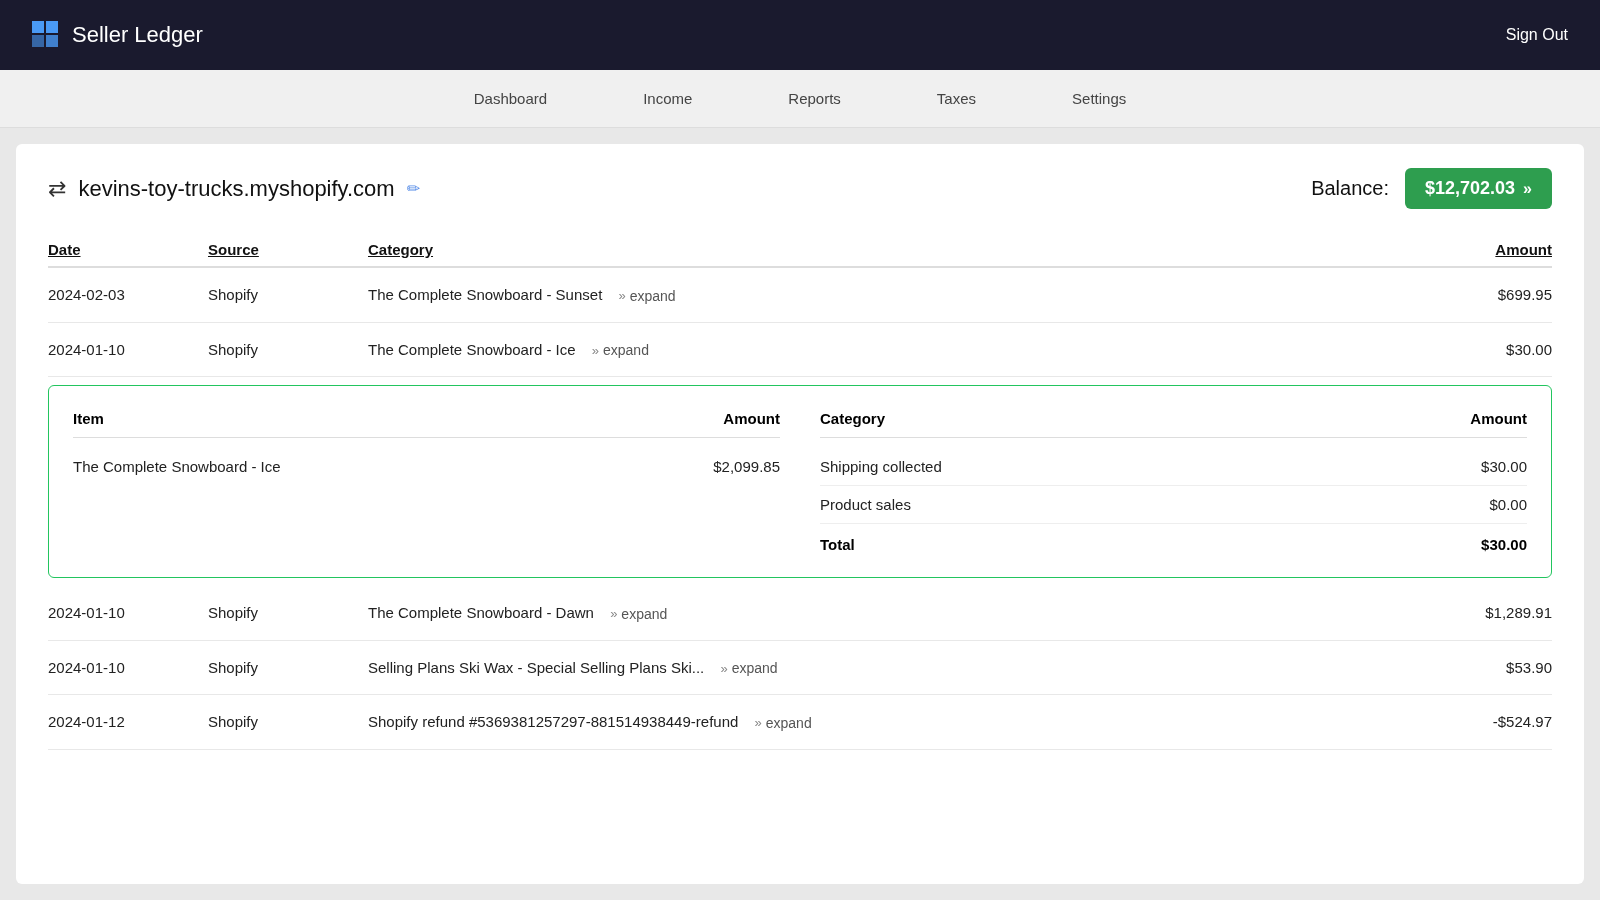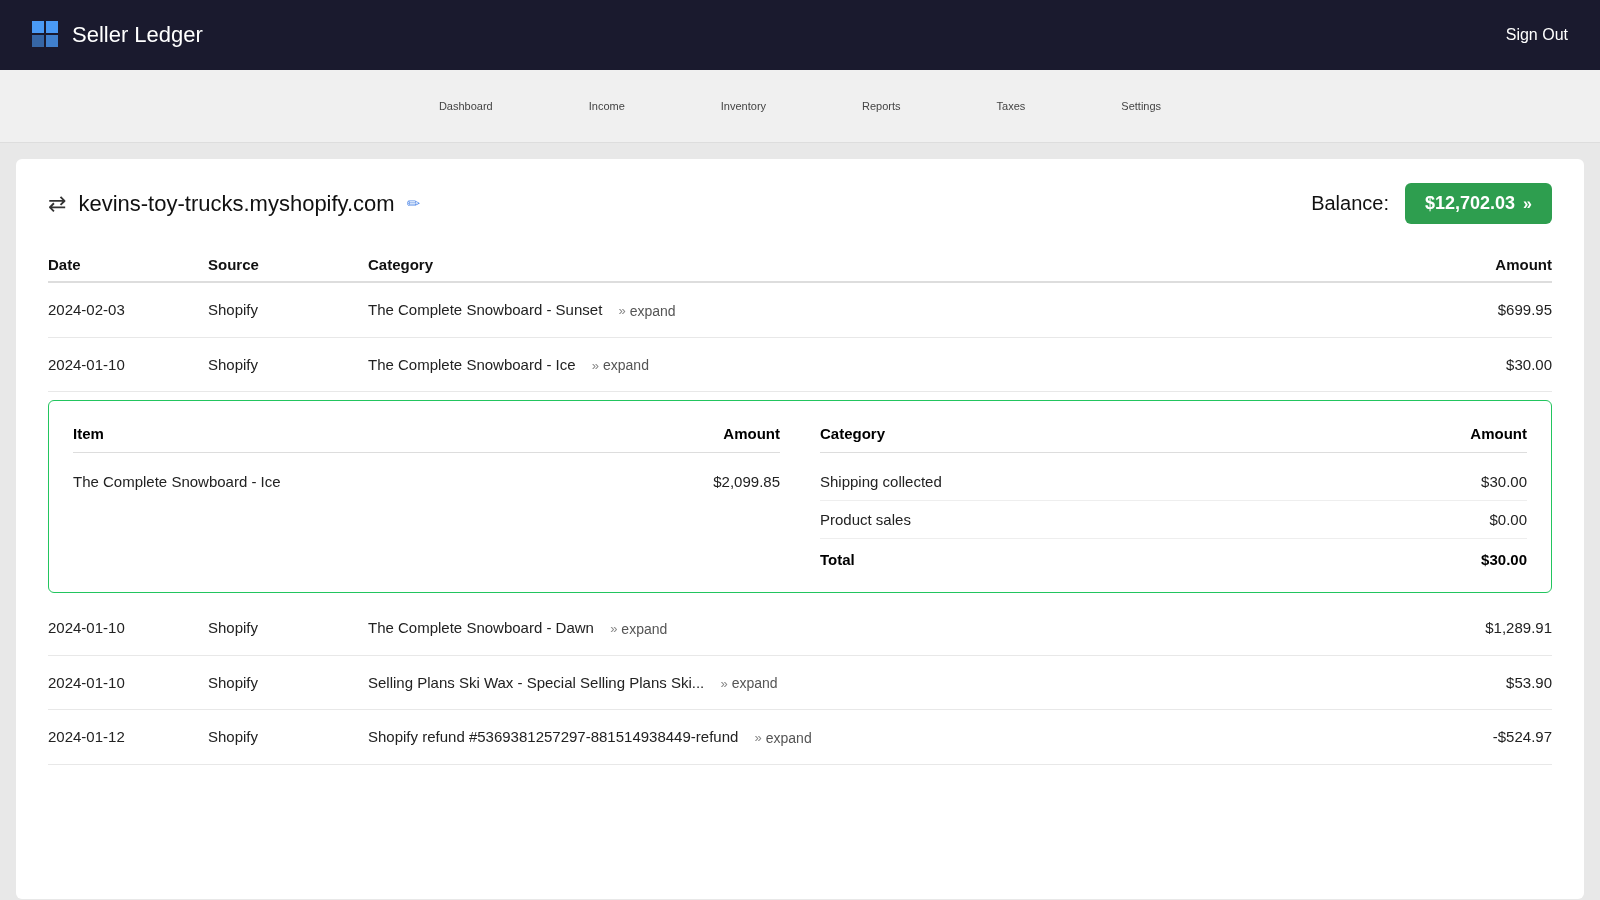--- a/index.html
+++ b/index.html
@@ -38,22 +38,22 @@
 
     
     .nav-bar {
       background: #f0f0f0;
       display: flex;
       justify-content: center;
       gap: 0;
       border-bottom: 1px solid #ddd;
     }
     .nav-item {
-      padding: 30px 48px;
-      font-size: 11px;
+      padding: 20px 48px;
+      font-size: 15px;
       color: #444;
       cursor: pointer;
       text-decoration: none;
     }
 
     
     .main-content {
       background: #ffffff;
       margin: 16px;
       border-radius: 6px;
@@ -111,20 +111,21 @@
 
     
     .table-header {
       display: grid;
       grid-template-columns: 160px 160px 1fr 160px;
       padding: 8px 0;
       border-bottom: 2px solid #ddd;
       font-weight: 700;
       font-size: 15px;
       color: #111;
+      text-decoration: underline;
     }
     .table-header .col-amount { text-align: right; }
 
     .table-row {
       display: grid;
       grid-template-columns: 160px 160px 1fr 160px;
       padding: 18px 0;
       border-bottom: 1px solid #e8e8e8;
       align-items: center;
       font-size: 15px;
@@ -230,21 +231,20 @@
       <rect x="14" y="14" width="12" height="12" fill="#4a9af5" opacity="0.8"></rect>
     </svg>
     <span class="logo-text">Seller Ledger</span>
   </div>
   <button class="sign-out-btn">Sign Out</button>
 </header>
 
 <nav class="nav-bar">
   <a class="nav-item">Dashboard</a>
   <a class="nav-item">Income</a>
-  <a class="nav-item">Inventory</a>
   <a class="nav-item">Reports</a>
   <a class="nav-item">Taxes</a>
   <a class="nav-item">Settings</a>
 </nav>
 
 <main class="main-content">
 
   <div class="account-header">
     <div class="account-title-area">
       <span class="transfer-icon">⇄</span>

